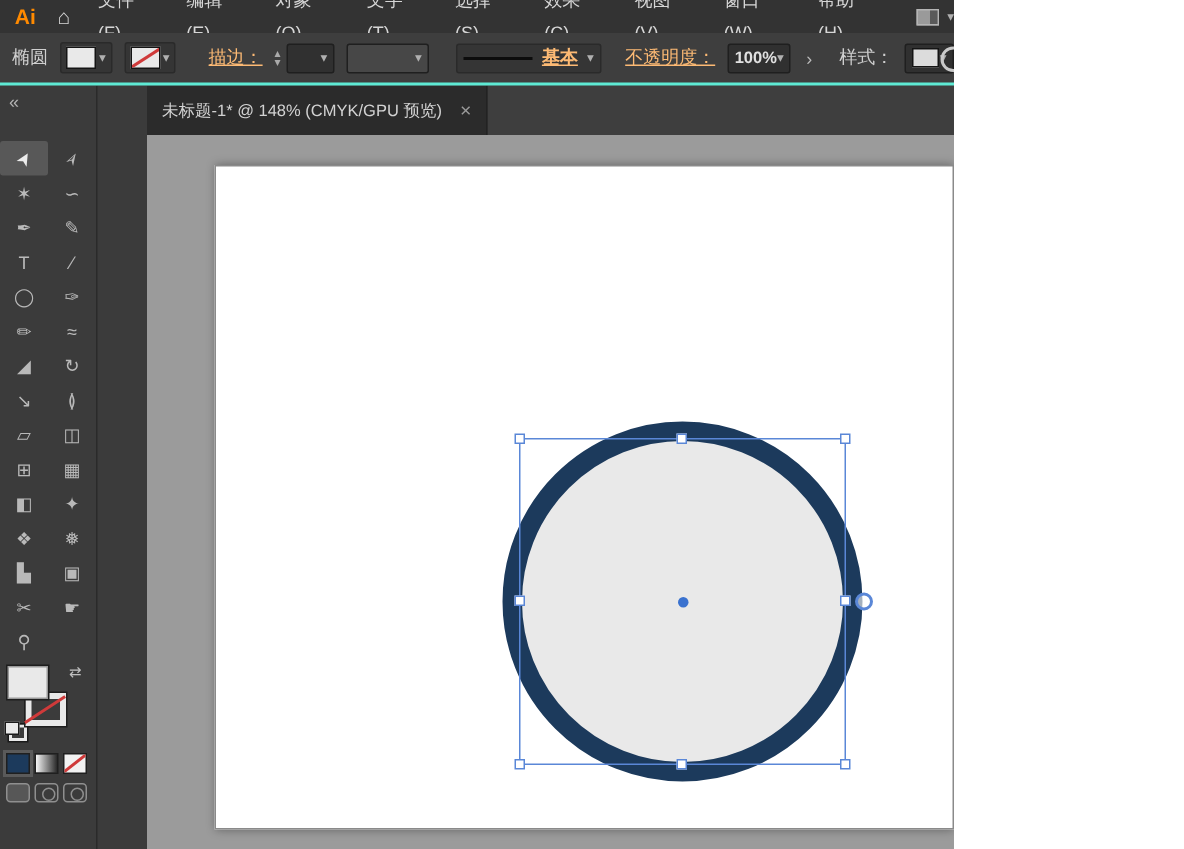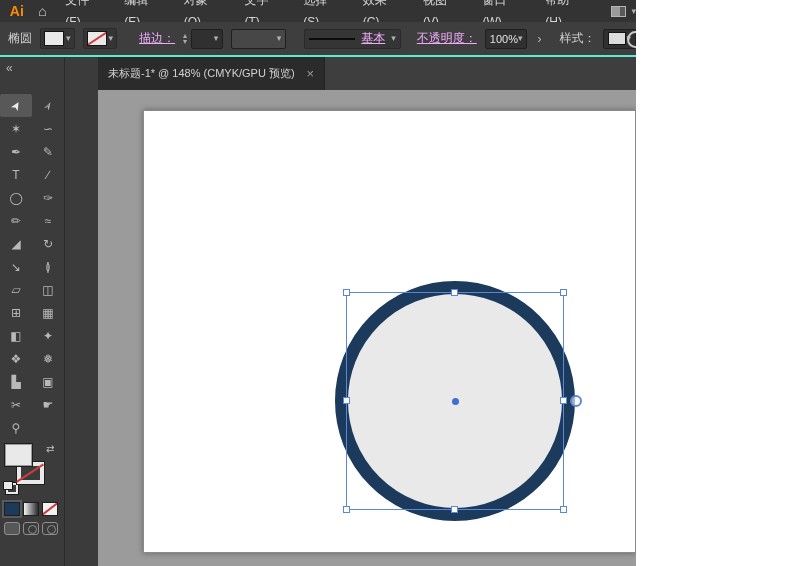--- a/index.html
+++ b/index.html
@@ -15,35 +15,35 @@
   .workspace { margin-left:16px; display:flex; align-items:center; gap:5px; }
   .ws-icon { width:15px; height:11px; border:1px solid #b5b5b5; background:#9a9a9a; position:relative; }
   .ws-icon::after { content:""; position:absolute; right:0; top:0; width:5px; height:100%; background:#5a5a5a; }
   .caret { color:#b0b0b0; font-size:9px; line-height:1; }
 
   
   .controlbar { height:35px; background:#3e3e3e; border-bottom:2px solid #5eead4;
     display:flex; align-items:center; padding:0 0 0 8px; gap:8px; color:#c8c8c8; font-size:12px;
     position:relative; overflow:hidden; flex:0 0 auto; }
   .cb-label { color:#cfcfcf; white-space:nowrap; }
-  .cb-link { color:#f0abfc; text-decoration:underline; white-space:nowrap; cursor:pointer; }
+  .cb-link { color:#fdba74; text-decoration:underline; white-space:nowrap; cursor:pointer; }
   .swatch-dd { display:flex; align-items:center; gap:2px; padding:2px 3px; border:1px solid #2a2a2a; background:#353535; border-radius:2px; }
   .sw { width:20px; height:15px; background:#e9e9e9; border:1px solid #141414; position:relative; overflow:hidden; }
   .sw.none::after, .slashline::after { content:""; position:absolute; left:-20%; top:45%; width:140%; height:2px; background:#cf3a3a; transform:rotate(-33deg); }
   .stepper { display:flex; flex-direction:column; justify-content:center; line-height:6px; margin-right:-4px; }
   .stepper span { font-size:8px; color:#aaaaaa; }
   .combo { height:20px; background:#303030; border:1px solid #1f1f1f; border-radius:2px;
     display:flex; align-items:center; justify-content:space-between; padding:0 4px; }
-  .combo .val { color:#e0e0e0; font-size:11px; }
+  .combo .val { color:#e0e0e0; font-size:11px;font-weight:bold; }
   .combo.small { width:56px; }
   .combo.profile { width:104px; background:#474747; }
   .combo.opacity { width:52px; }
   .combo.styledd { width:36px; }
   .linestyle { height:20px; width:108px; display:flex; align-items:center; gap:6px;
-    border:1px solid #2a2a2a; background:#353535; border-radius:2px; padding:0 4px; }
+    border:1px solid #2a2a2a; background:#353535; border-radius:2px; padding:0 4px;font-weight:bold; }
   .linestyle .line { flex:0 0 46px; height:2px; background:#0c0c0c; }
   .arrowbtn { color:#bbbbbb; font-size:12px; padding:0 2px; }
   .stylew { width:18px; height:13px; background:#dcdcdc; border:1px solid #141414; }
   .edge-circle { position:absolute; right:-8px; top:9px; width:17px; height:17px;
     border:2px solid #c9c9c9; border-radius:50%; }
 
   
   .main { flex:1; display:flex; min-height:0; }
   .leftcol { width:65px; background:#3b3b3b; display:flex; flex-direction:column; overflow:hidden; border-right:1px solid #2a2a2a; }
   .leftcol-head { height:33px; flex:0 0 auto; color:#b5b5b5; font-size:12px; padding:4px 0 0 6px; }

